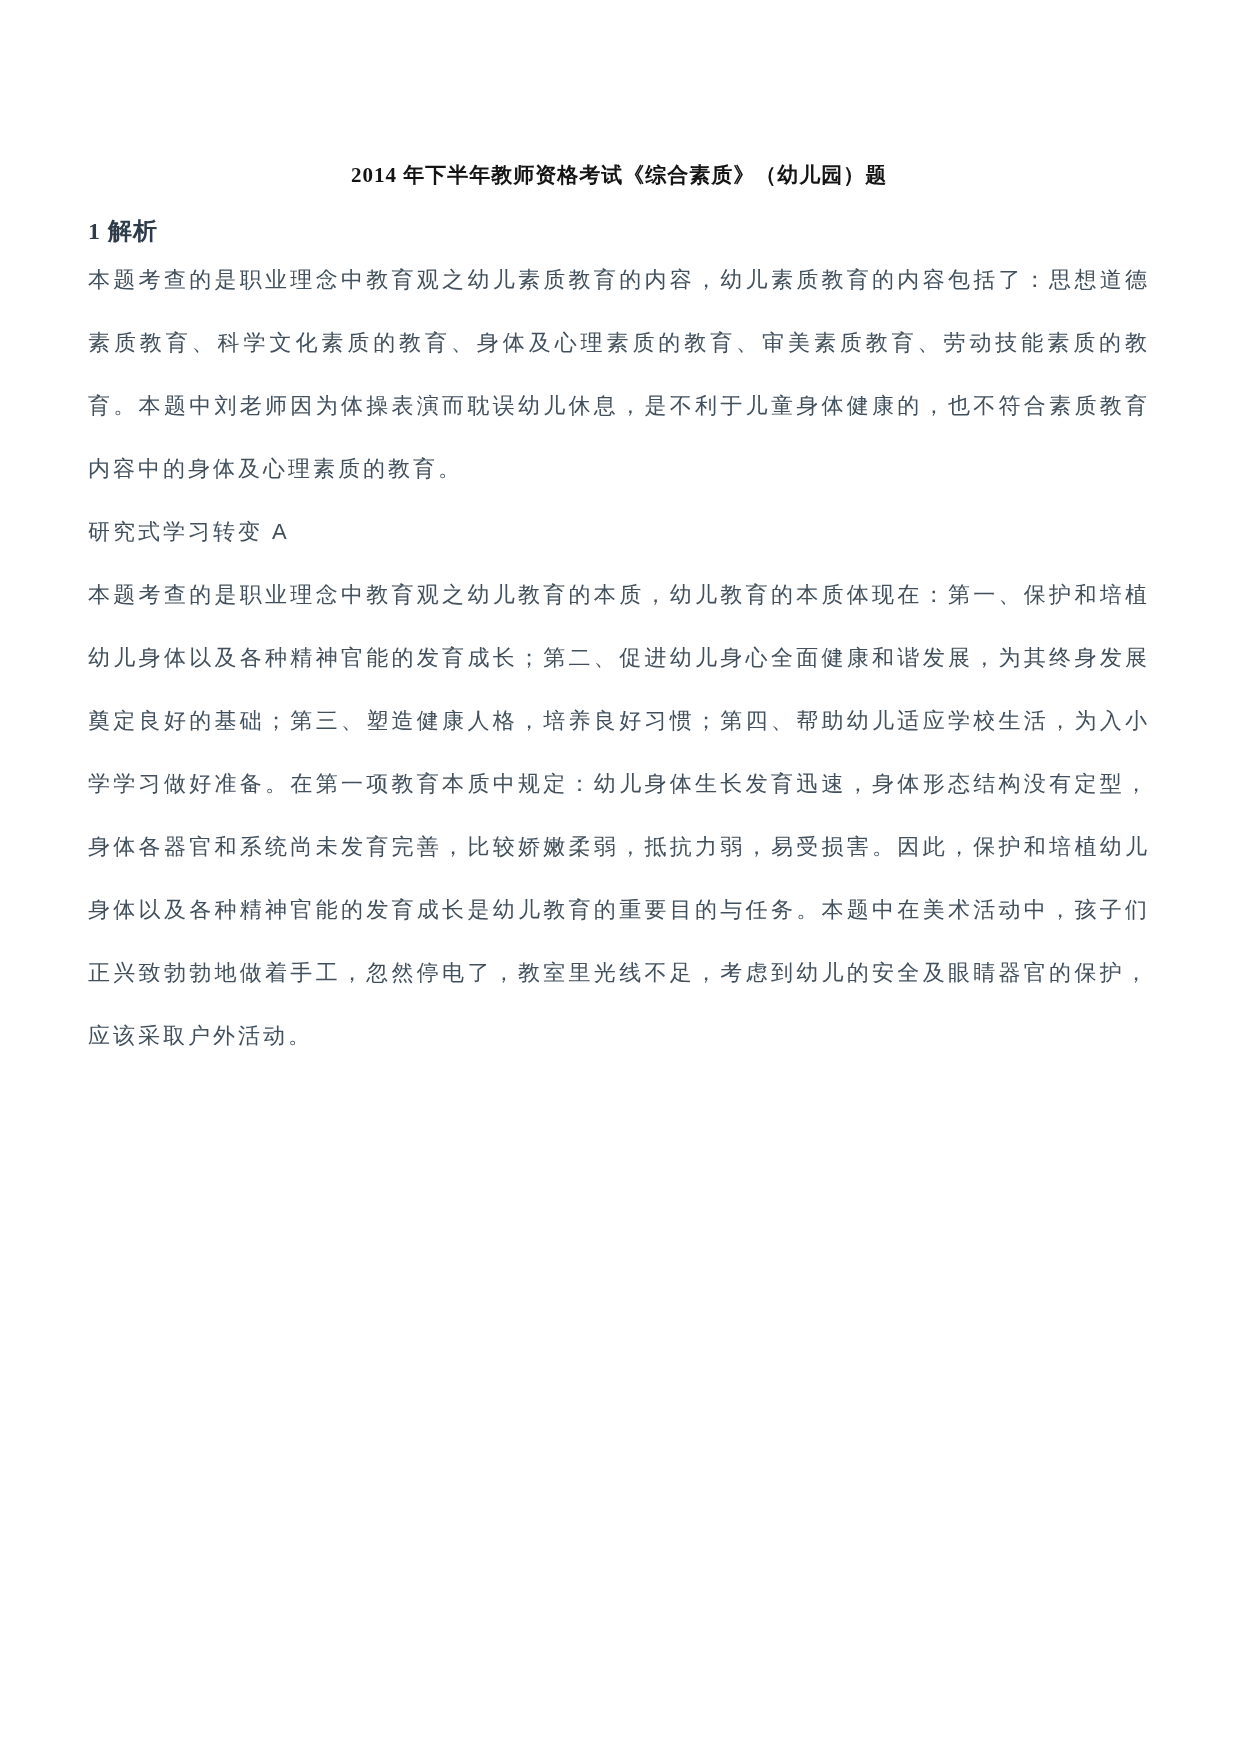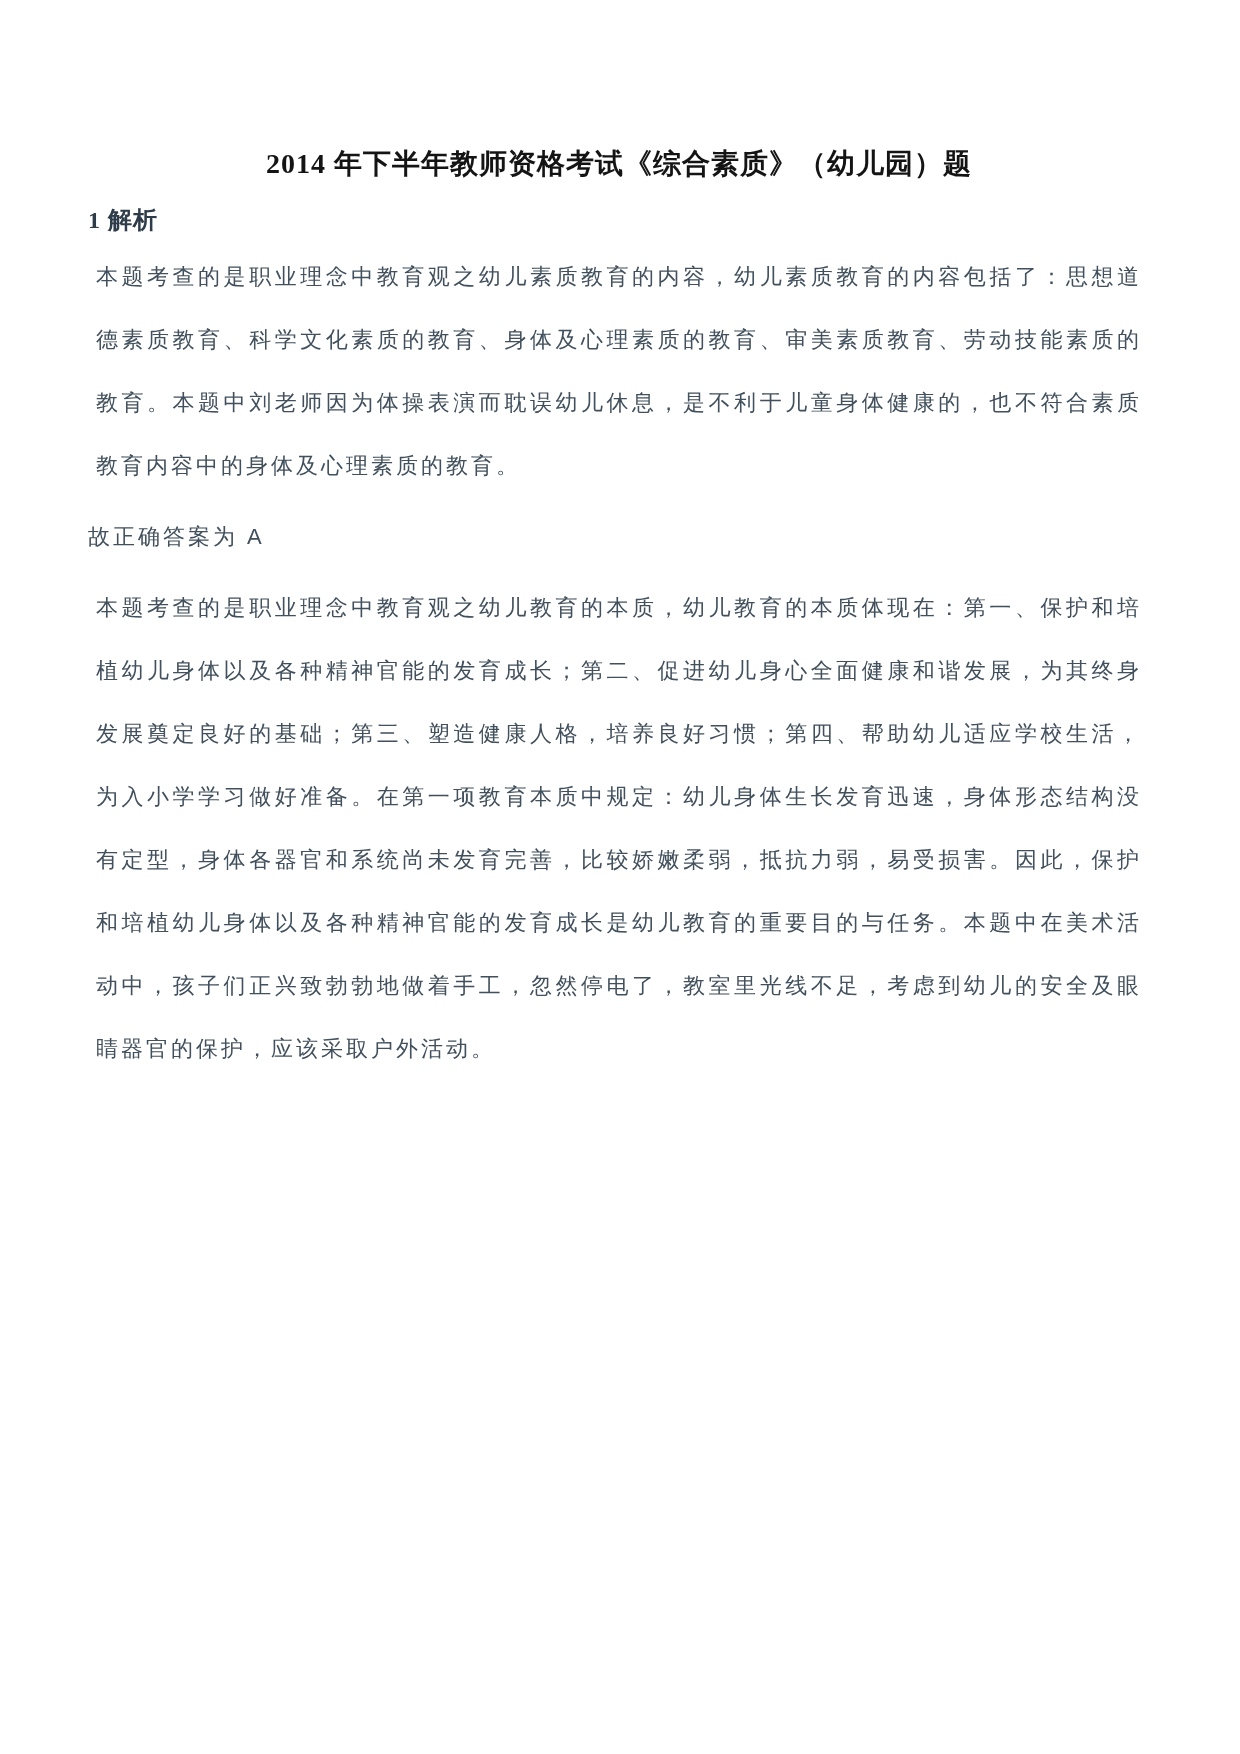--- a/index.html
+++ b/index.html
@@ -14,46 +14,46 @@
   }
   .page {
     box-sizing: border-box;
     width: 1240px;
     height: 1754px;
     background: #ffffff;
     padding: 146px 90px 40px 88px;
   }
   .doc-title {
     font-family: "Liberation Serif", "DejaVu Serif", serif;
-    font-size: 28px;
+    font-size: 21px;
     font-weight: bold;
     line-height: 34px;
     letter-spacing: 1px;
     color: #141414;
     text-align: center;
-    margin: 1px;
+    margin: 12px;
   }
   .section-heading {
     font-family: "Liberation Serif", "DejaVu Serif", serif;
     font-size: 24px;
     font-weight: bold;
     line-height: 34px;
     letter-spacing: 1px;
     color: #2e3b49;
     margin: 22px 0 0 0;
   }
   .analysis-para {
     font-family: Liberation Serif, serif;
     font-size: 22px;
     font-weight: normal;
     line-height: 63px;
     letter-spacing: 3px;
     color: #41505c;
     text-align: justify;
-    margin: 8px;
+    margin: 0;
   }
   .answer-para {
     font-family: "Liberation Sans", "DejaVu Sans", sans-serif;
     font-size: 22px;
     font-weight: normal;
     line-height: 63px;
     letter-spacing: 3px;
     color: #41505c;
     text-align: left;
     margin: 0;
@@ -62,21 +62,21 @@
 </head>
 <body>
 
 <div class="page">
 
   <h1 class="doc-title">2014 年下半年教师资格考试《综合素质》（幼儿园）题</h1>
 
   <section>
     <h2 class="section-heading">1 解析</h2>
     <p class="analysis-para">本题考查的是职业理念中教育观之幼儿素质教育的内容，幼儿素质教育的内容包括了：思想道德素质教育、科学文化素质的教育、身体及心理素质的教育、审美素质教育、劳动技能素质的教育。本题中刘老师因为体操表演而耽误幼儿休息，是不利于儿童身体健康的，也不符合素质教育内容中的身体及心理素质的教育。</p>
-    <p class="answer-para">故正确答案为 A</p>
+    <p class="answer-para">研究式学习转变 A</p>
   </section>
 
   <section>
     <p class="analysis-para">本题考查的是职业理念中教育观之幼儿教育的本质，幼儿教育的本质体现在：第一、保护和培植幼儿身体以及各种精神官能的发育成长；第二、促进幼儿身心全面健康和谐发展，为其终身发展奠定良好的基础；第三、塑造健康人格，培养良好习惯；第四、帮助幼儿适应学校生活，为入小学学习做好准备。在第一项教育本质中规定：幼儿身体生长发育迅速，身体形态结构没有定型，身体各器官和系统尚未发育完善，比较娇嫩柔弱，抵抗力弱，易受损害。因此，保护和培植幼儿身体以及各种精神官能的发育成长是幼儿教育的重要目的与任务。本题中在美术活动中，孩子们正兴致勃勃地做着手工，忽然停电了，教室里光线不足，考虑到幼儿的安全及眼睛器官的保护，应该采取户外活动。</p>
   </section>
 
 
 </div>
 
 </body></html>

